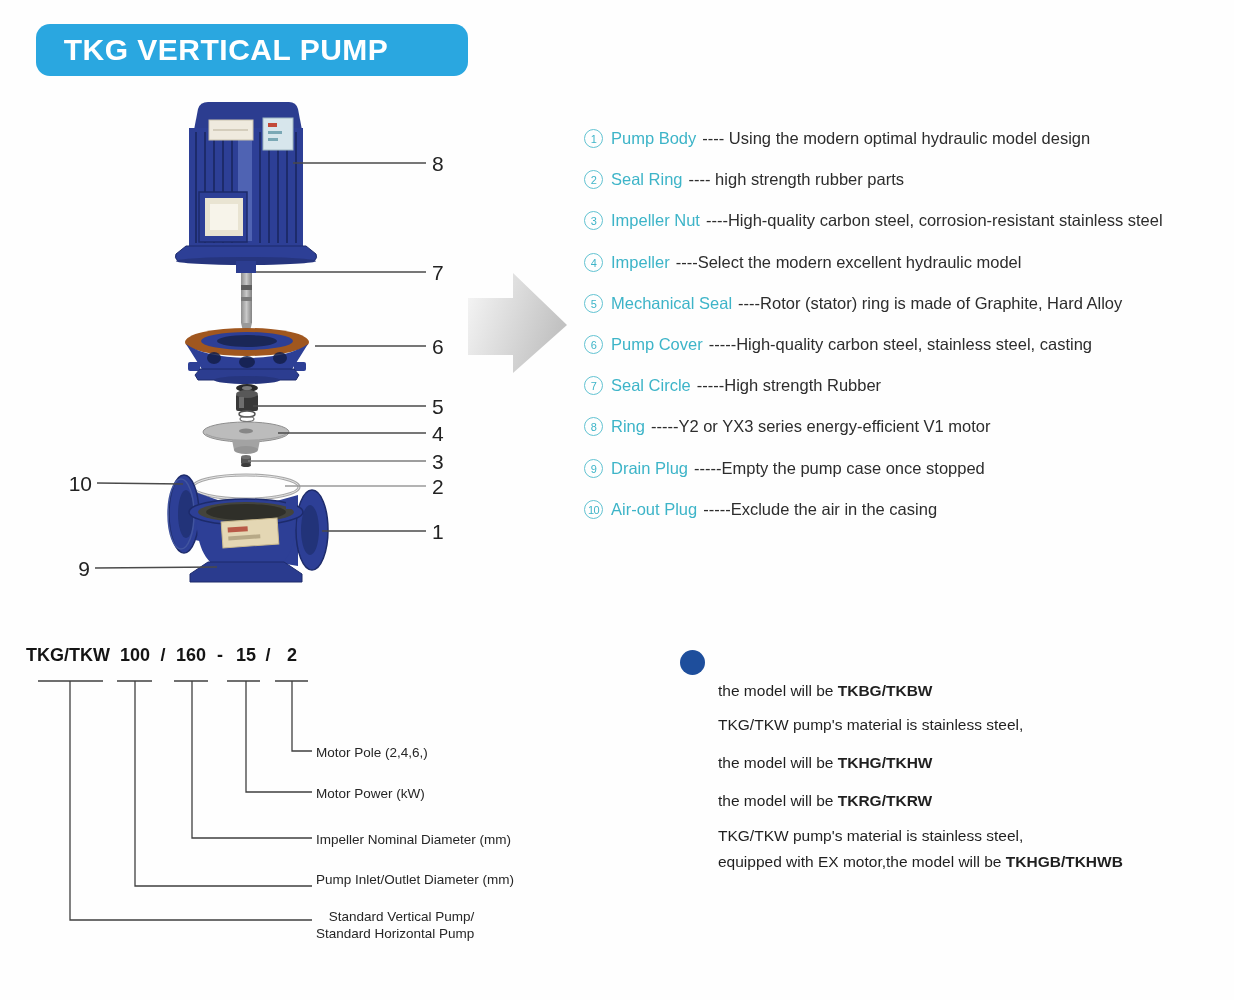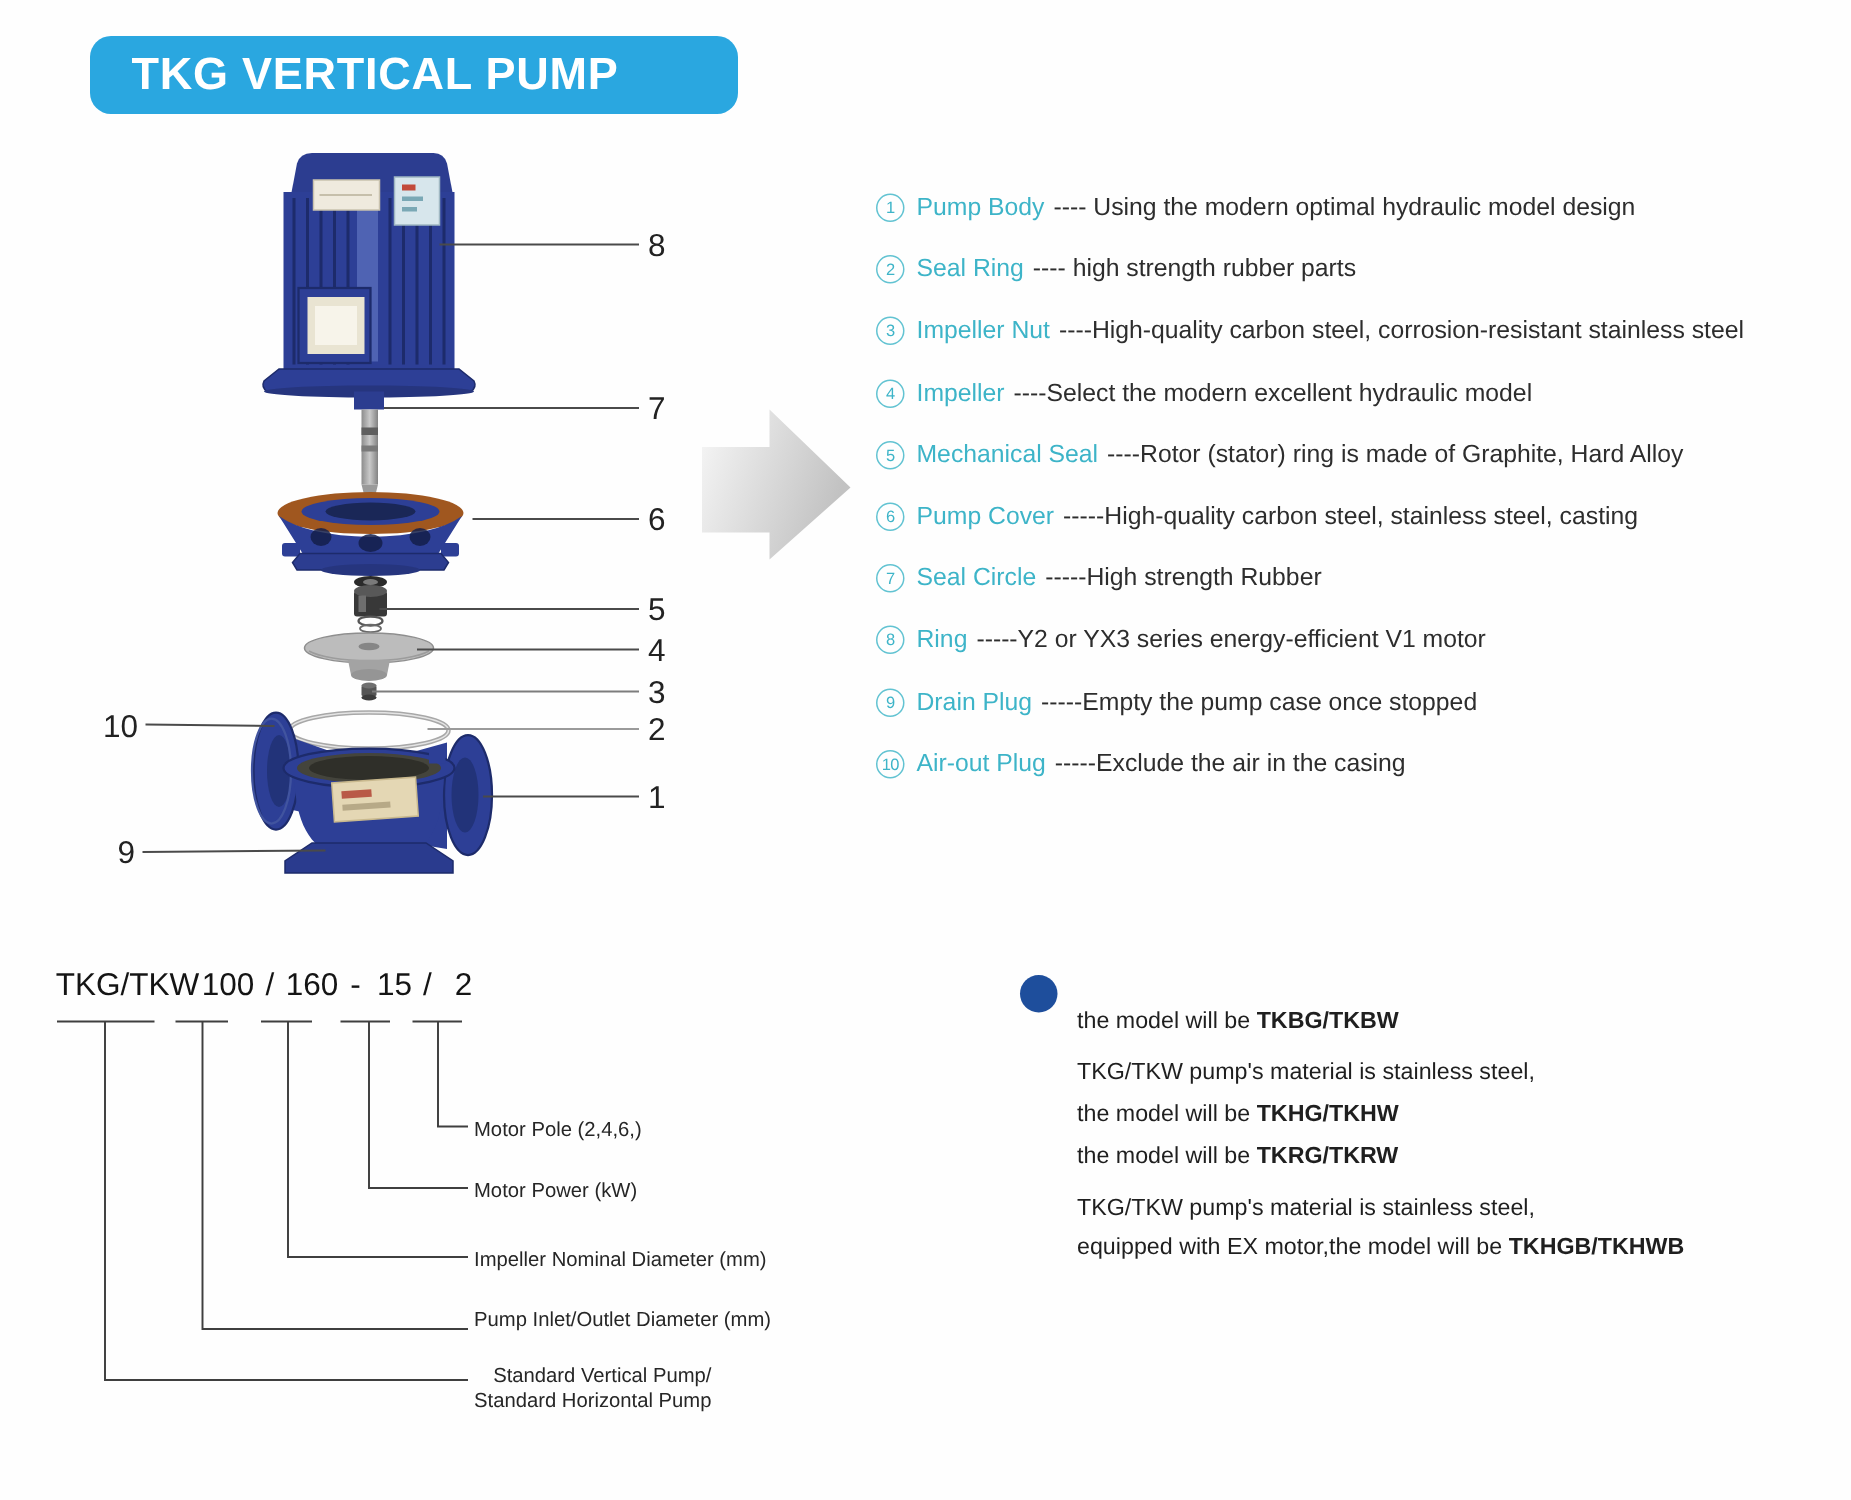--- a/index.html
+++ b/index.html
@@ -1,41 +1,41 @@
 <!DOCTYPE html>
 <html><head>
 <meta charset="utf-8">
 <style>
   html,body{margin:0;padding:0;background:#ffffff;}
   .page{position:relative;width:1234px;height:1000px;background:#fefefe;overflow:hidden;
         font-family:"Liberation Sans",sans-serif;}
   
-  .banner{position:absolute;left:60px;top:24px;width:432px;height:52px;background:#2aa7e0;
+  .banner{position:absolute;left:36px;top:24px;width:432px;height:52px;background:#2aa7e0;
           border-radius:14px;display:flex;align-items:center;justify-content:center;padding-right:52px;box-sizing:border-box;}
   .banner span{color:#ffffff;font-size:30px;font-weight:bold;letter-spacing:.5px;}
   
   .art{position:absolute;left:0;top:0;width:1234px;height:1000px;}
   .art text{font-family:"Liberation Sans",sans-serif;font-size:21px;fill:#222222;}
   
   .plist{position:absolute;left:584px;top:118px;width:648px;}
   .plist-row{display:flex;align-items:center;height:41.2px;white-space:nowrap;}
   .cnum{flex:0 0 auto;width:19px;height:19px;border:1.6px solid #62c3d2;border-radius:50%;
         color:#3db4c8;font-size:11px;line-height:19px;text-align:center;box-sizing:border-box;
         margin-right:8px;letter-spacing:-.5px;}
   .pname{color:#3db4c8;font-size:16.5px;margin-right:6px;}
   .pdesc{color:#2d2d2d;font-size:16.5px;}
   
-  .mseg{position:absolute;transform:translateX(-50%);font-size:21px;font-weight:normal;color:#141414;top:645px;white-space:nowrap;margin-left:17px;}
+  .mseg{position:absolute;transform:translateX(-50%);font-size:18px;font-weight:bold;color:#141414;top:645px;white-space:nowrap;}
   .mlabel{position:absolute;left:316px;font-size:13.5px;color:#262626;white-space:nowrap;line-height:17px;text-align:right;}
   
   .bullet{position:absolute;left:680px;top:650px;width:25px;height:25px;border-radius:50%;background:#1e4e9c;}
   .notes{position:absolute;left:718px;top:663px;width:480px;font-size:15.5px;color:#1f1f1f;}
   .nline{line-height:20px;white-space:nowrap;}
   .nline b{font-weight:bold;}
-  .m12{margin-top:8px}.m14{margin-top:14px}.m15{margin-top:15px}.m6{margin-top:6px}
+  .m12{margin-top:18px}.m14{margin-top:14px}.m15{margin-top:15px}.m6{margin-top:6px}
 </style>
 </head>
 <body>
 
 <div class="page">
 
   <div class="banner">
     <span>TKG VERTICAL PUMP</span>
   </div>
 

